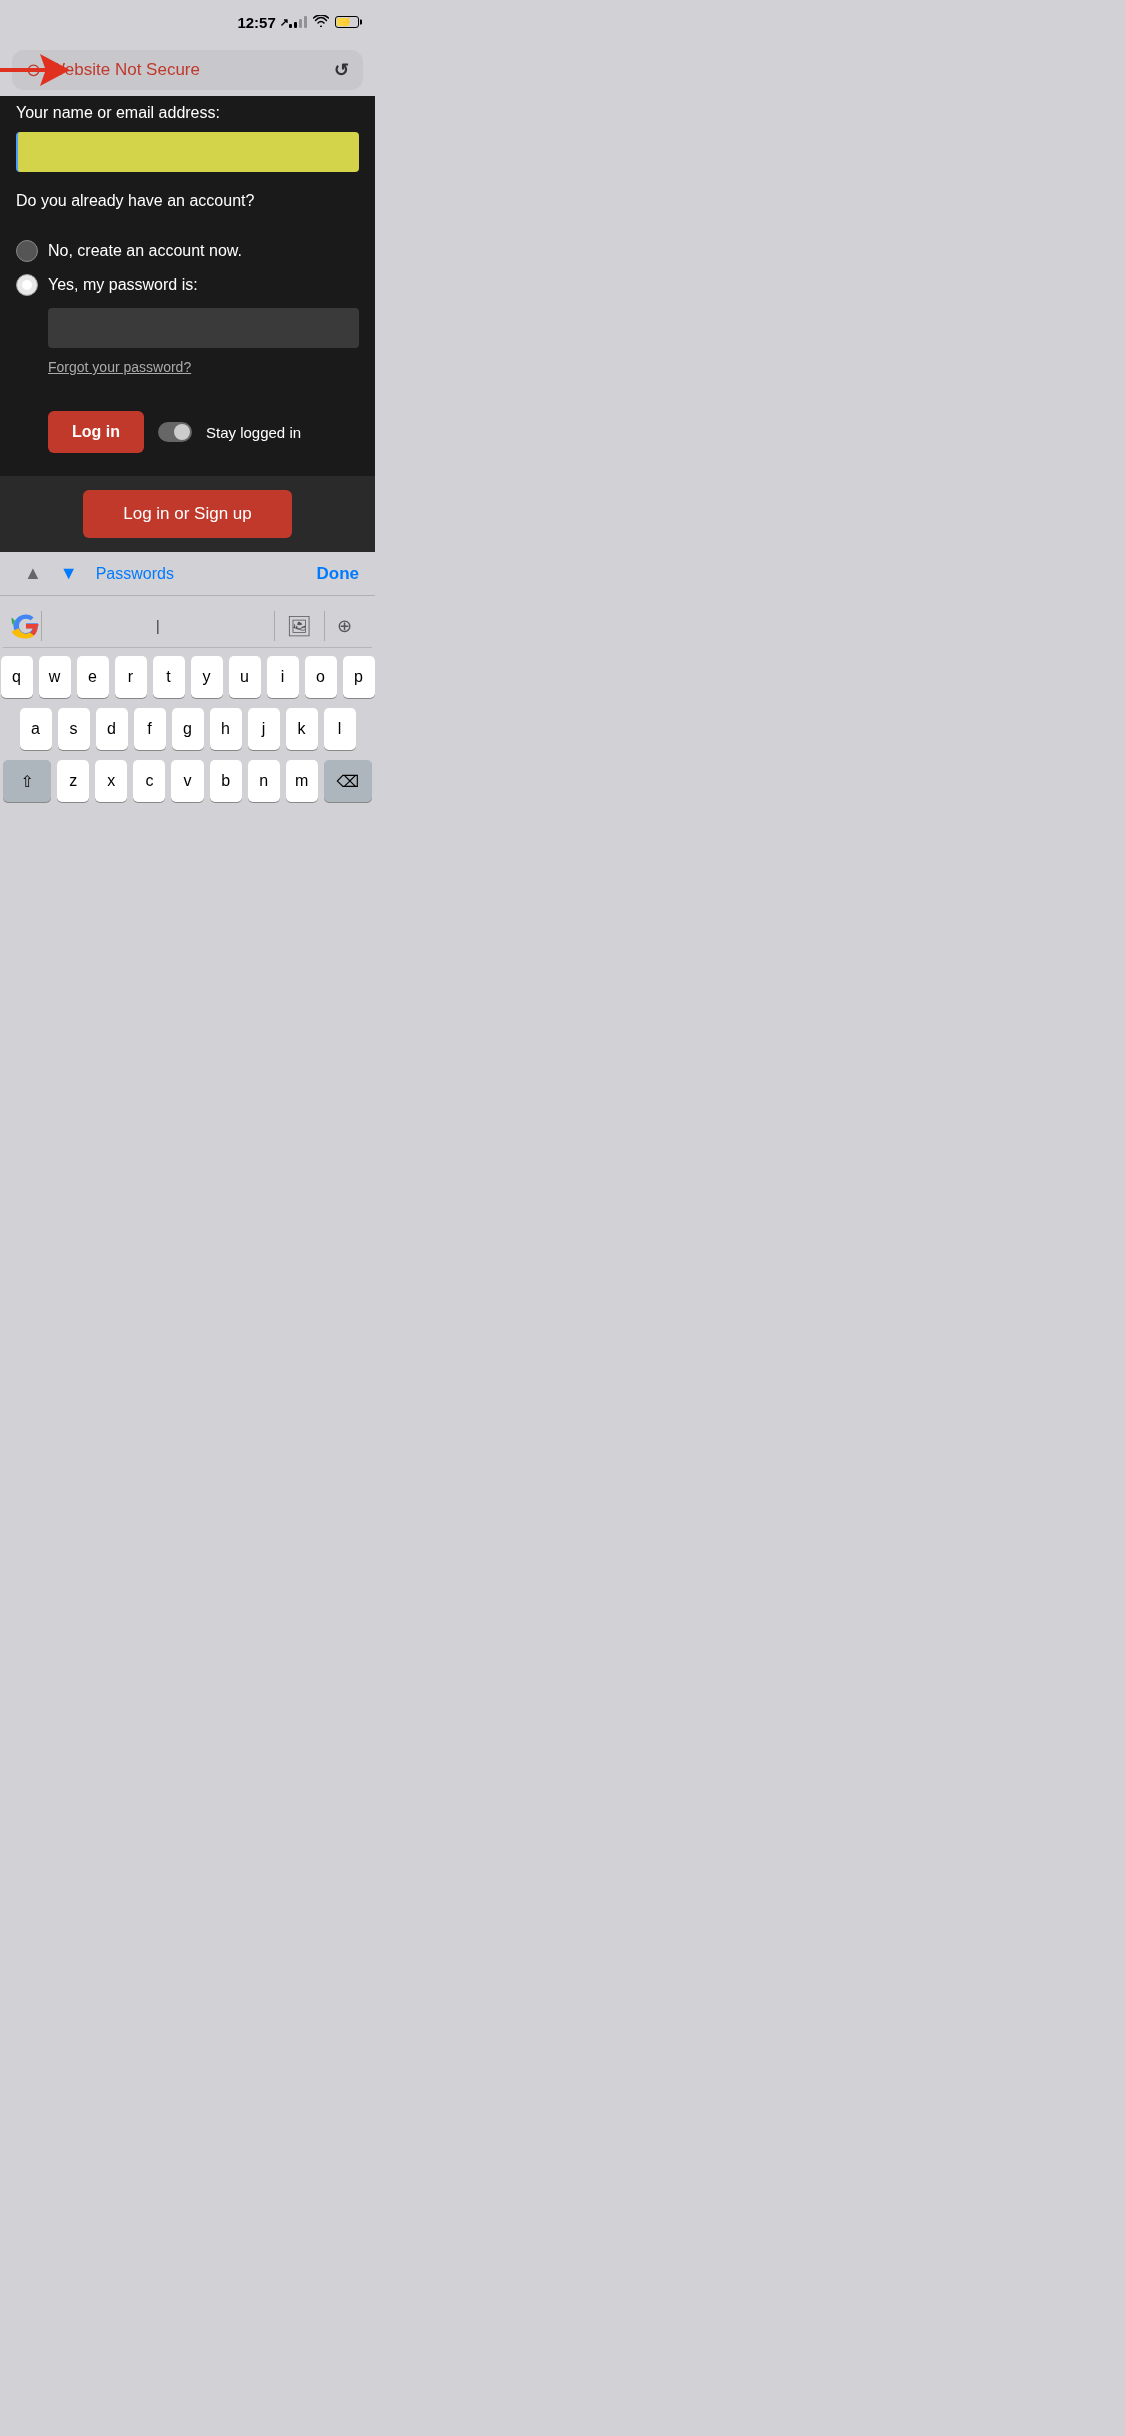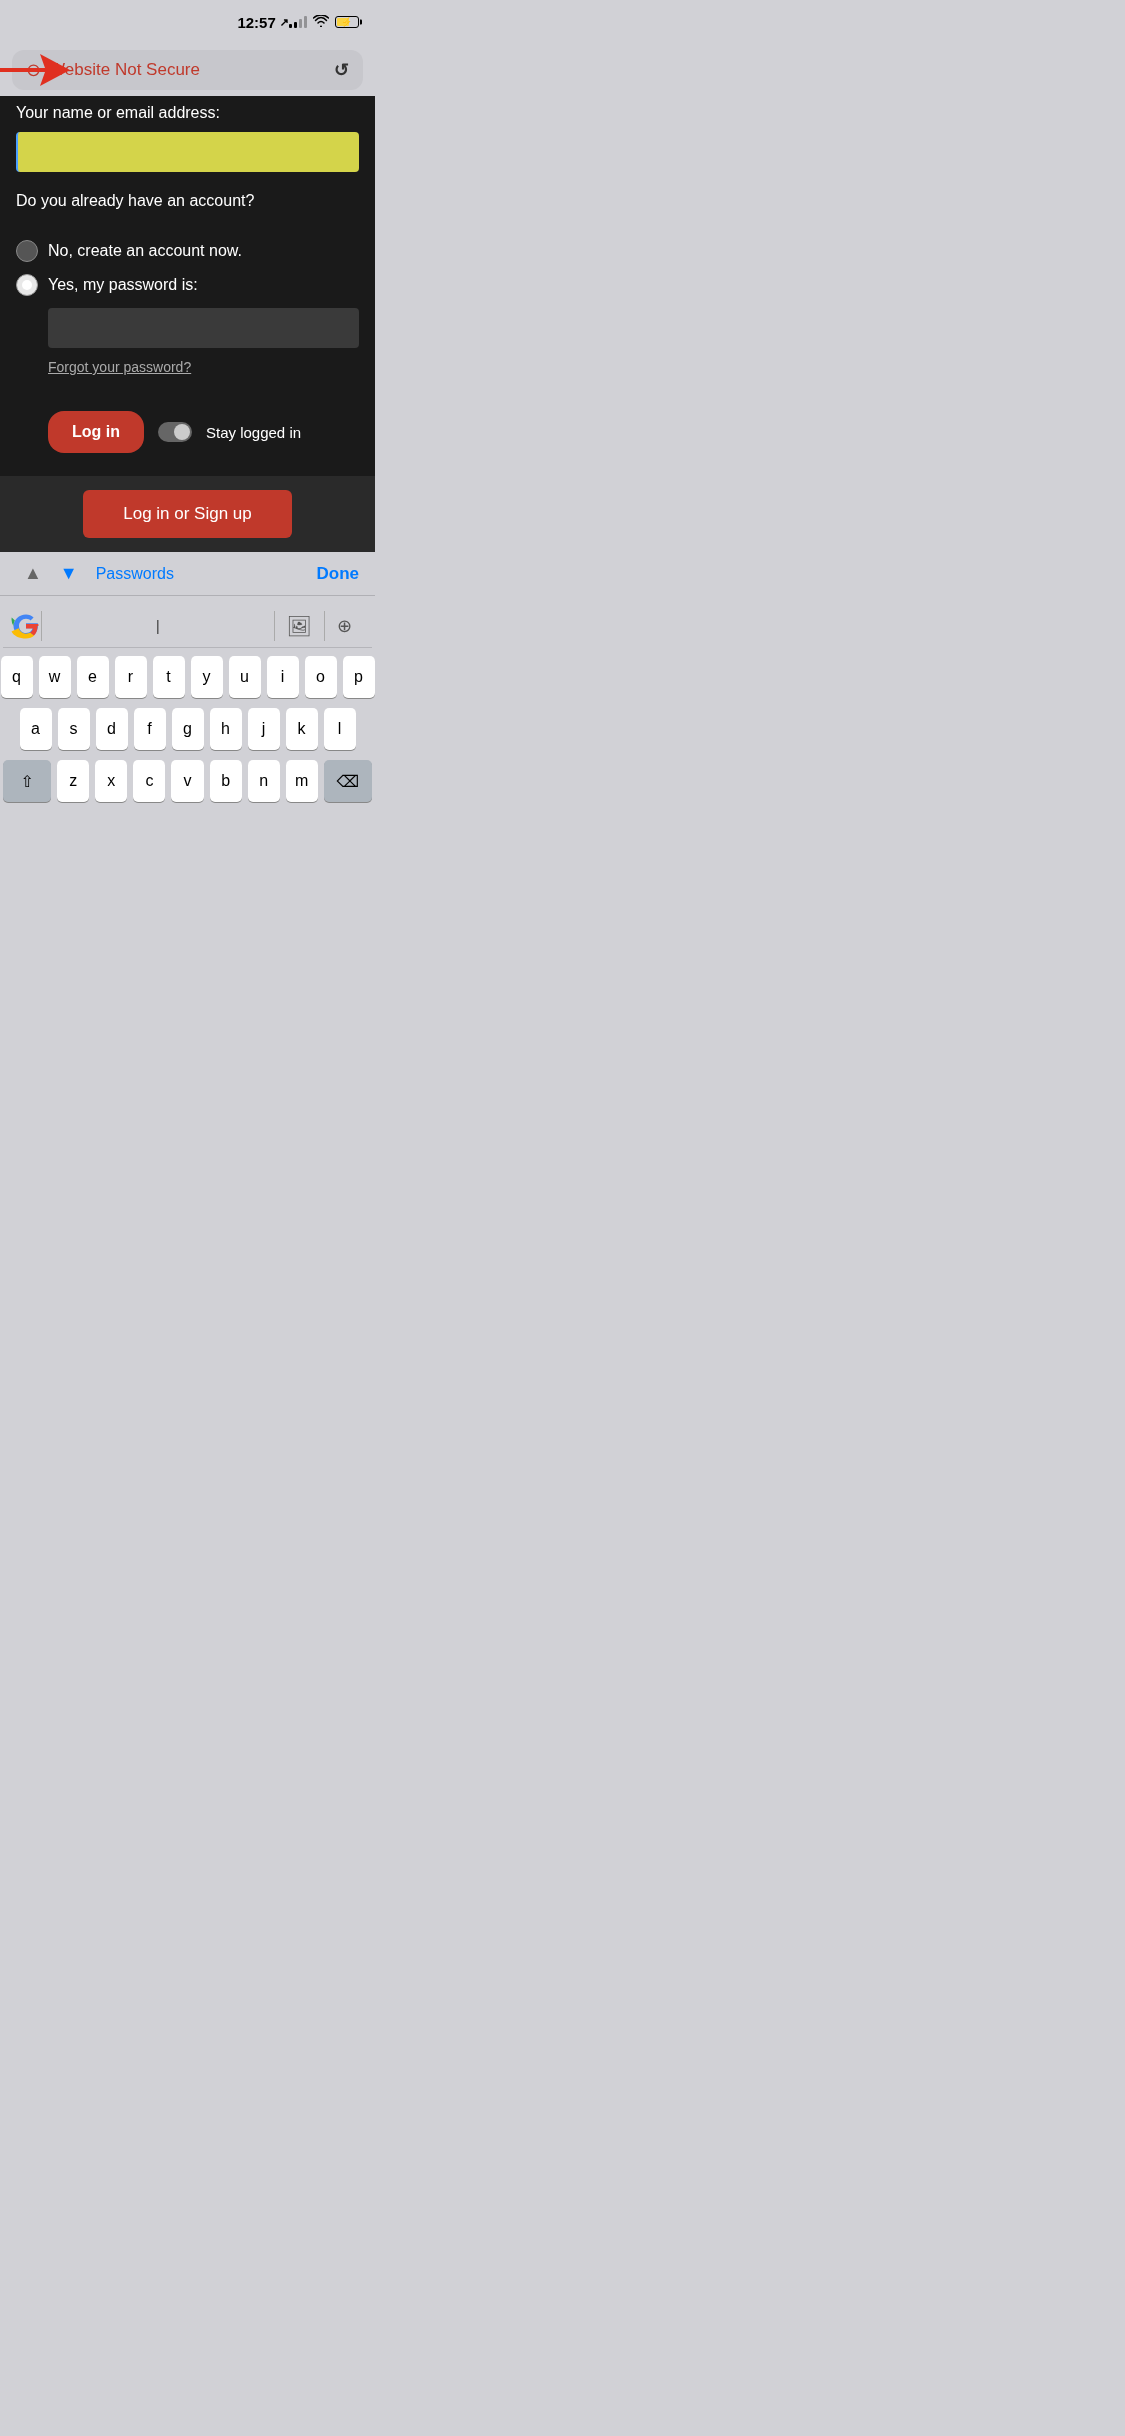--- a/index.html
+++ b/index.html
@@ -230,21 +230,21 @@
       display: flex;
       align-items: center;
       gap: 14px;
       margin-left: 32px;
       margin-bottom: 0;
     }
     .login-btn {
       background: #c0392b;
       color: #fff;
       border: none;
-      border-radius: 16px;
+      border-radius: 6px;
       padding: 12px 24px;
       font-size: 16px;
       font-weight: 600;
       cursor: pointer;
     }
     .toggle-switch {
       width: 34px;
       height: 20px;
       background: #666;
       border-radius: 10px;

